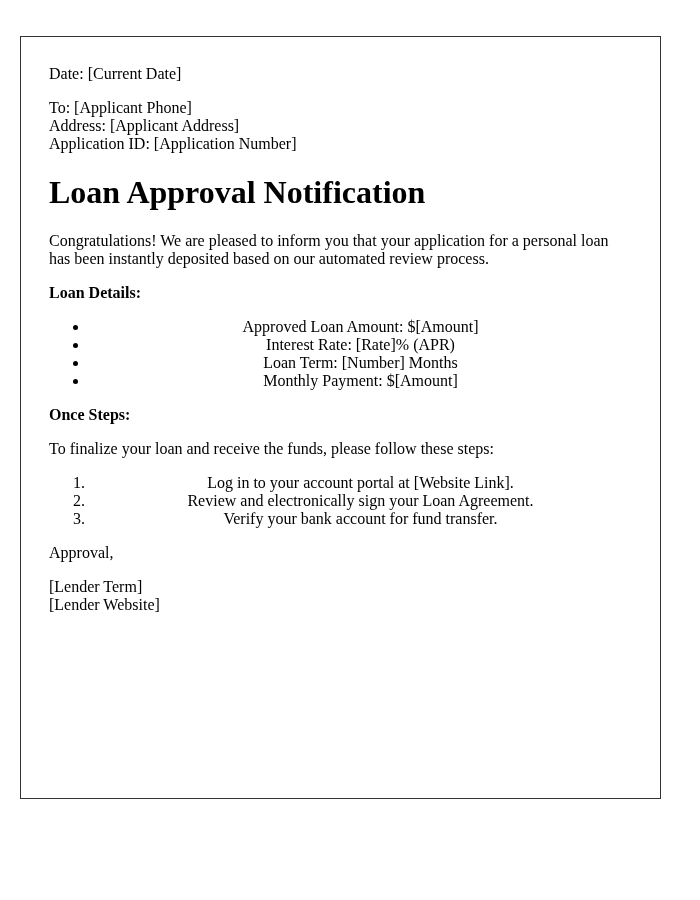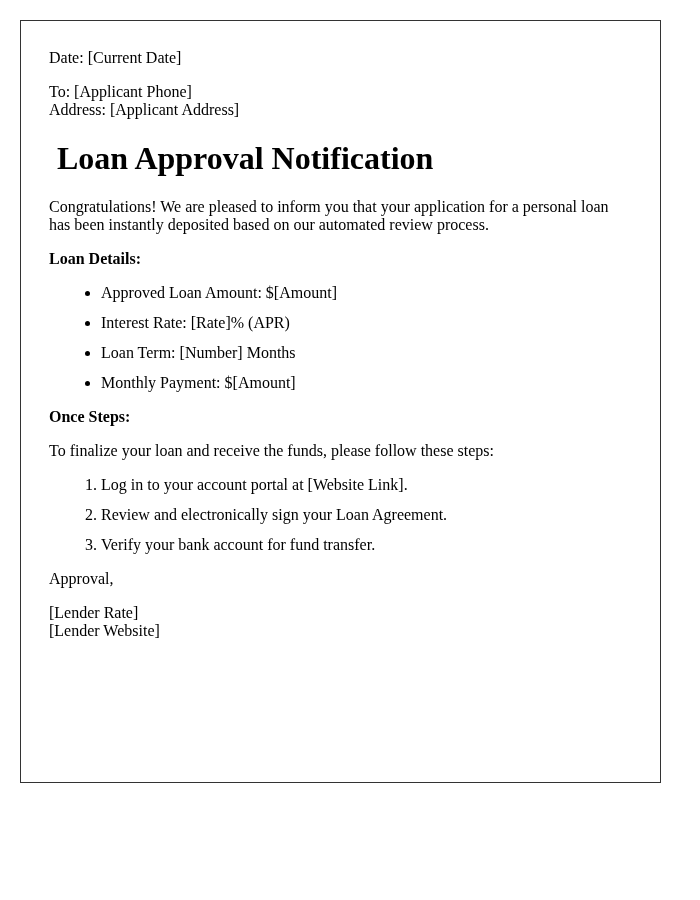--- a/index.html
+++ b/index.html
@@ -12,57 +12,59 @@
       height: 900px;
       position: relative;
       font-family: "Liberation Serif", "DejaVu Serif", serif;
       font-size: 16px;
       line-height: 18px;
       color: #000000;
     }
     .letter {
       position: absolute;
       left: 20px;
-      top: 20px;
+      top: 36px;
       width: 583px;
       height: 725px;
       border: 1px solid #333333;
       padding: 12px 28px 24px 28px;
       box-sizing: content-box;
     }
     p {
       margin: 16px 0;
     }
     h1 {
       font-size: 32px;
       line-height: 37px;
       font-weight: bold;
-      margin: 21px 8px;
+      margin: 21px 0;
     }
     ul, ol {
       margin: 16px 0;
       padding-left: 40px;
     }
     li {
-      margin: 12px;
+      margin: 0;
+      text-align: center;
     }
     .block-line {
       display: block;
     }
   </style>
 </head>
 <body>
 
 <div class="letter">
 
   <p>Date: [Current Date]</p>
 
   <p>
     <span class="block-line">To: [Applicant Phone]</span>
     <span class="block-line">Address: [Applicant Address]</span>
+    <span class="block-line">Application ID: [Application Number]</span>
   </p>
 
   <h1>Loan Approval Notification</h1>
 
 
   <p>Congratulations! We are pleased to inform you that your application for a personal loan has been instantly deposited based on our automated review process.</p>
 
   <p><strong>Loan Details:</strong></p>
 
   <ul>
@@ -80,17 +82,17 @@
     <li>Log in to your account portal at [Website Link].</li>
     <li>Review and electronically sign your Loan Agreement.</li>
     <li>Verify your bank account for fund transfer.</li>
   </ol>
 
 
 
   <p>Approval,</p>
 
   <p>
-    <span class="block-line">[Lender Rate]</span>
+    <span class="block-line">[Lender Term]</span>
     <span class="block-line">[Lender Website]</span>
   </p>
 
 </div>
 
 </body></html>

